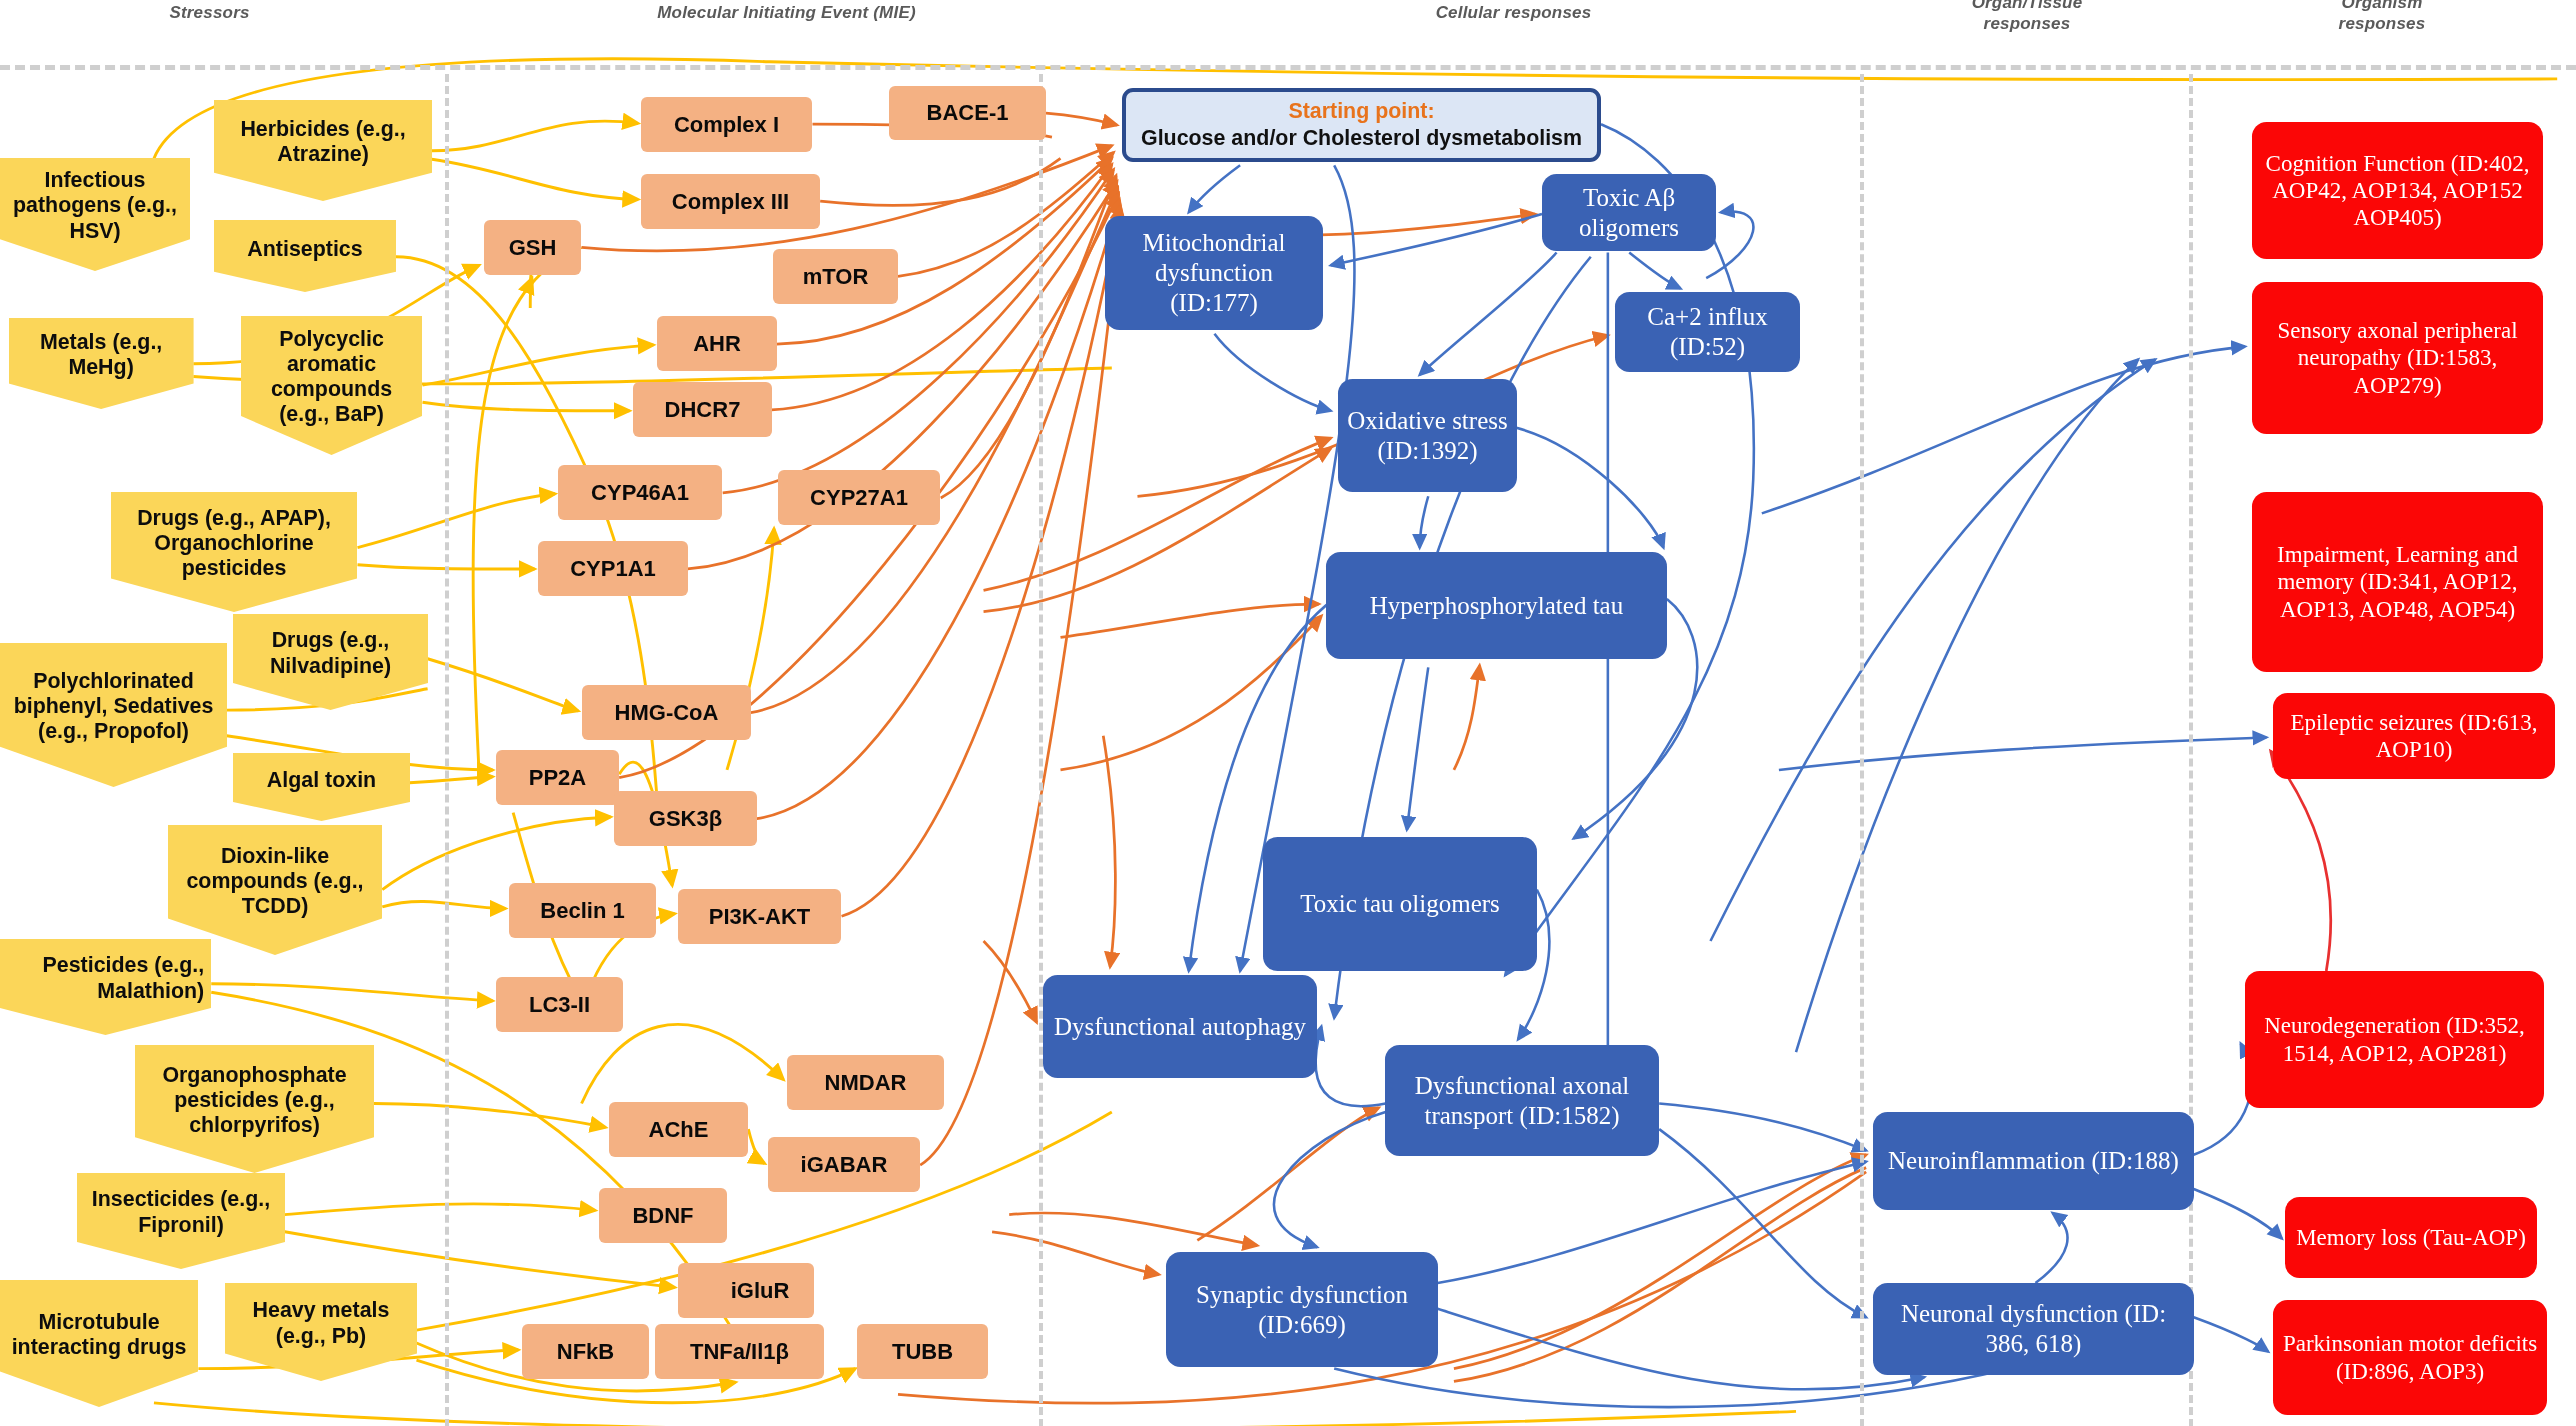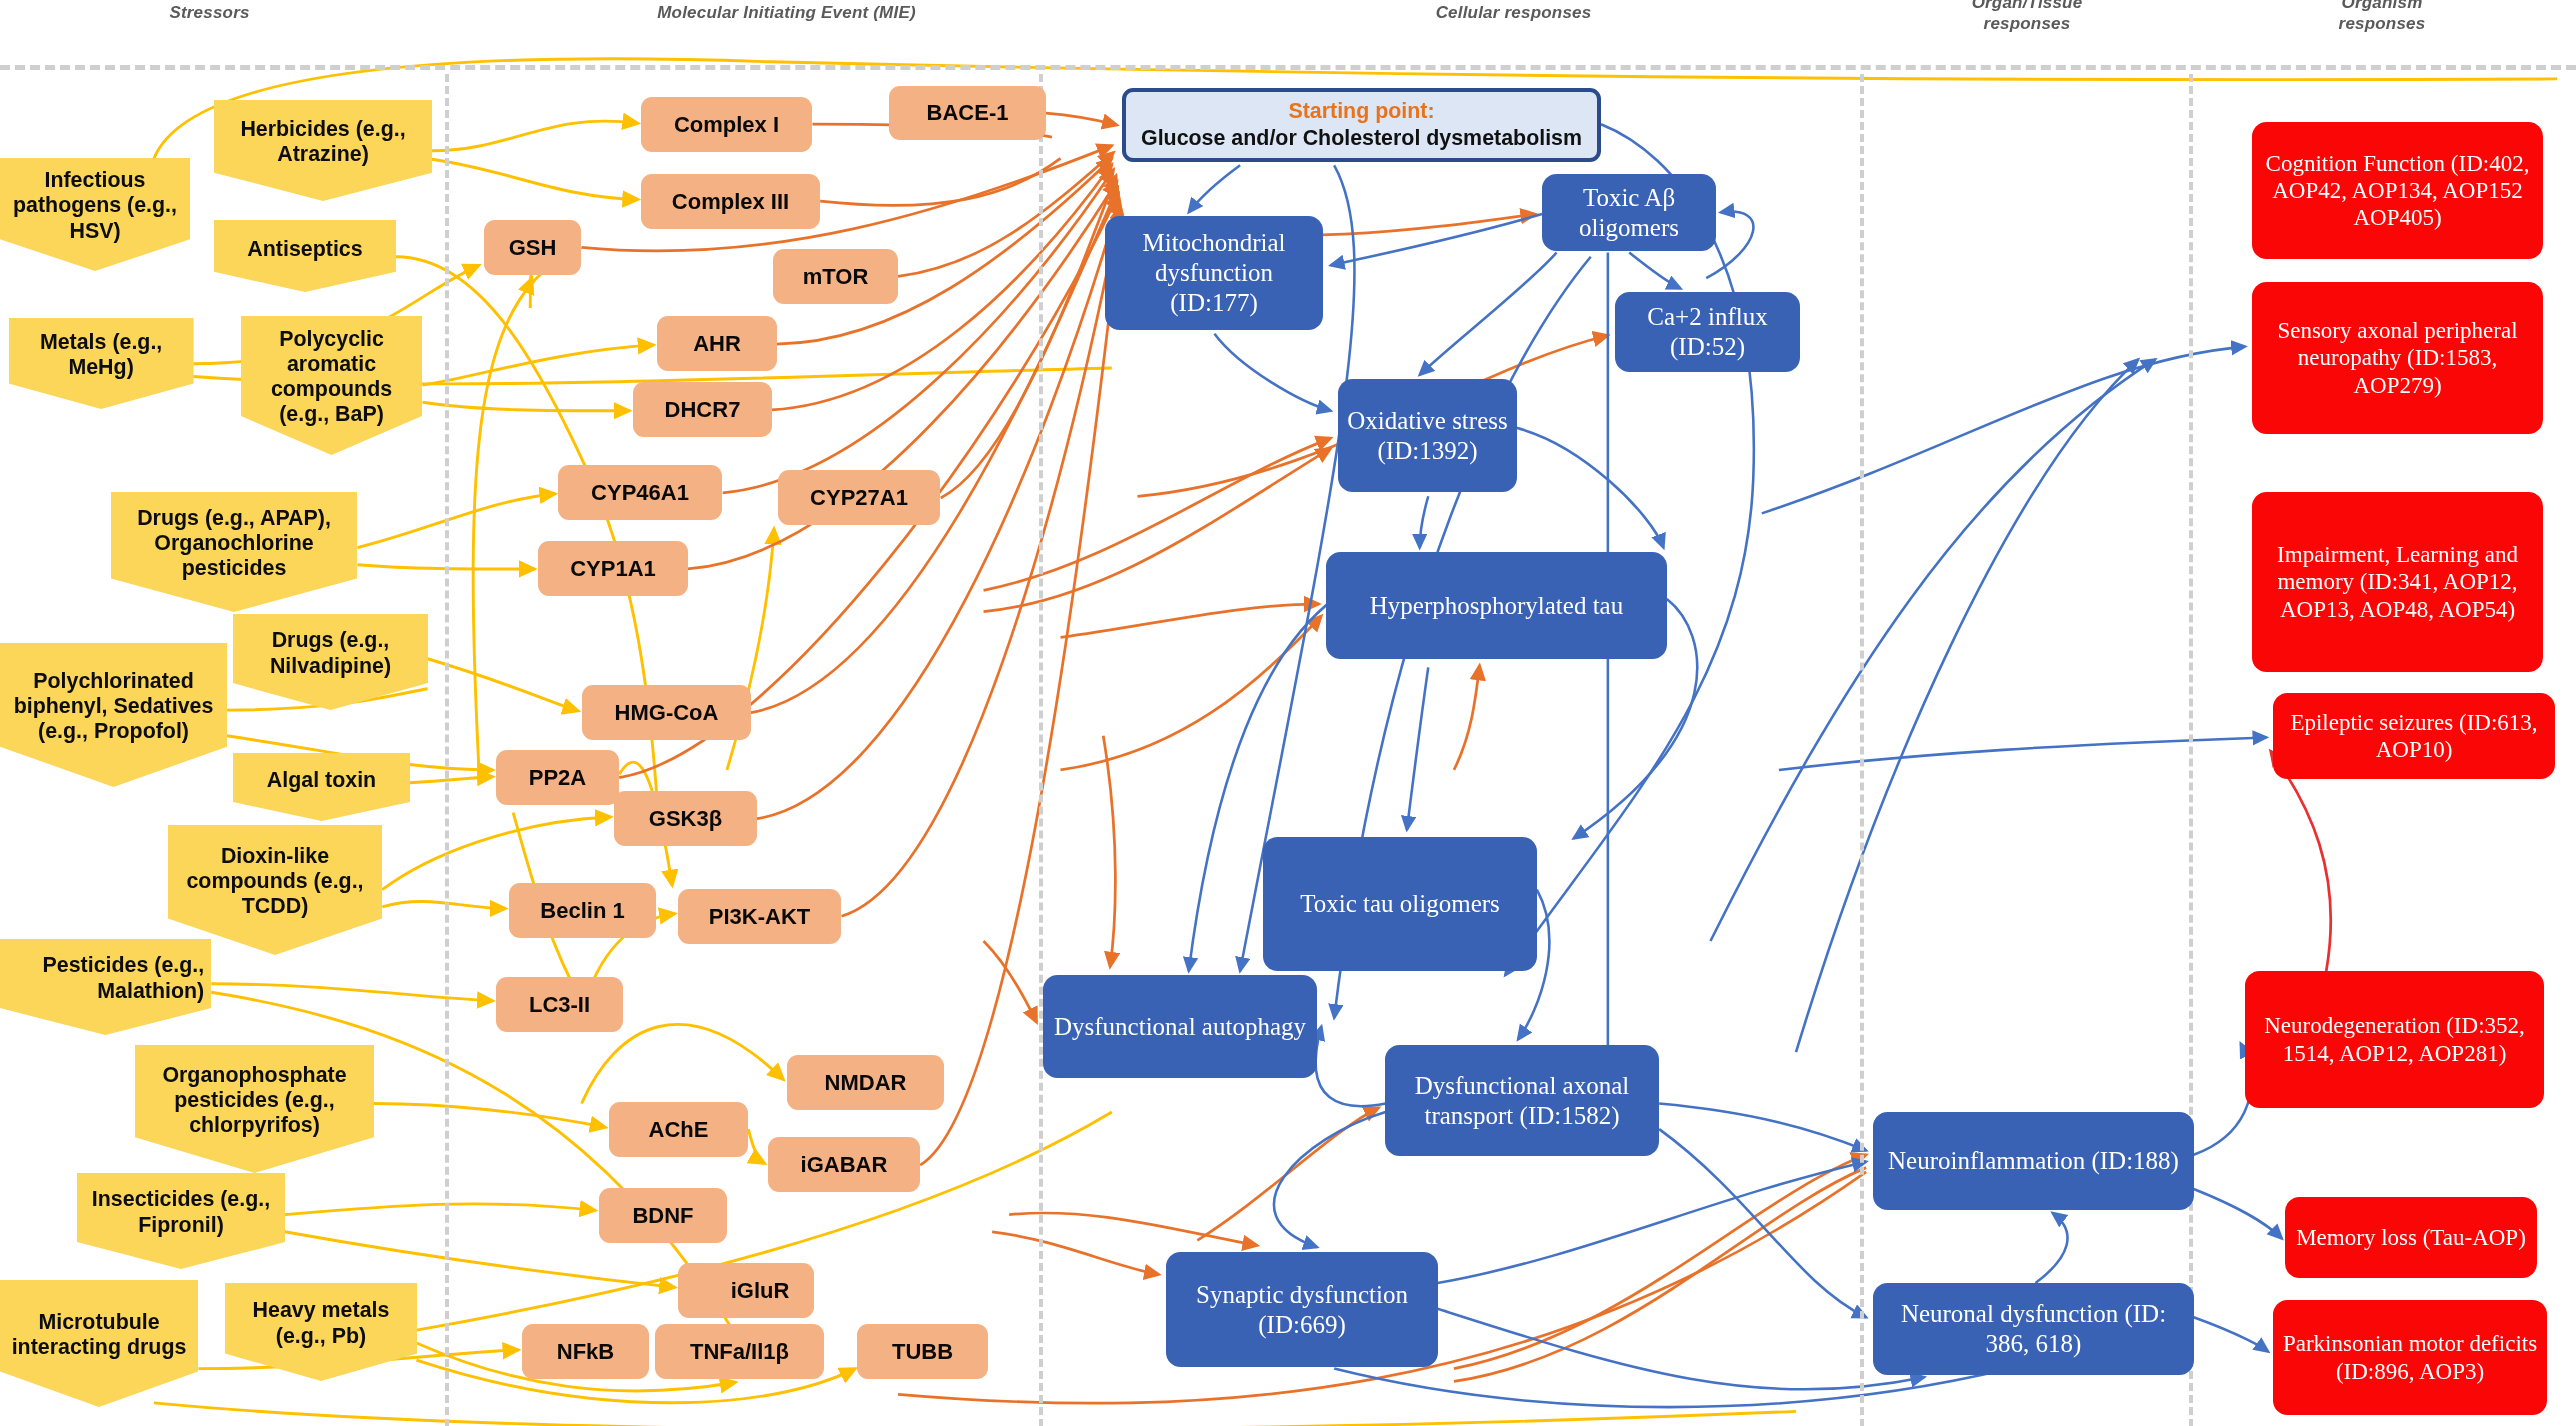--- a/index.html
+++ b/index.html
@@ -25,21 +25,21 @@
         justify-content:center;text-align:center;}
   .node span{display:block;width:100%;}
 
   
   .stressor{background:#fbd659;color:#0d0d0d;font-weight:bold;
             font-family:"Liberation Sans",sans-serif;font-size:21.4px;line-height:1.18;
             padding:5.1px 6.8px 22px 6.8px;
             clip-path:polygon(0% 0%,100% 0%,100% 72%,50% 100%,0% 72%);}
 
   
-  .mie{background:#f4b183;color:#0a0a0a;font-weight:bold;border-radius:11px;
+  .mie{background:#f4b183;color:#0a0a0a;font-weight:bold;border-radius:6px;
        font-family:"Liberation Sans",sans-serif;font-size:22px;line-height:1.14;}
 
   
   .ke{background:#3a62b4;color:#ffffff;border-radius:14.5px;
       font-family:"Liberation Serif",serif;font-size:25px;line-height:1.2;
       padding:5.1px 8.6px;}
 
   
   .startbox{background:#dce6f5;border:4.3px solid #2b4b8d;border-radius:11px;
             font-family:"Liberation Sans",sans-serif;font-size:21.4px;font-weight:bold;

